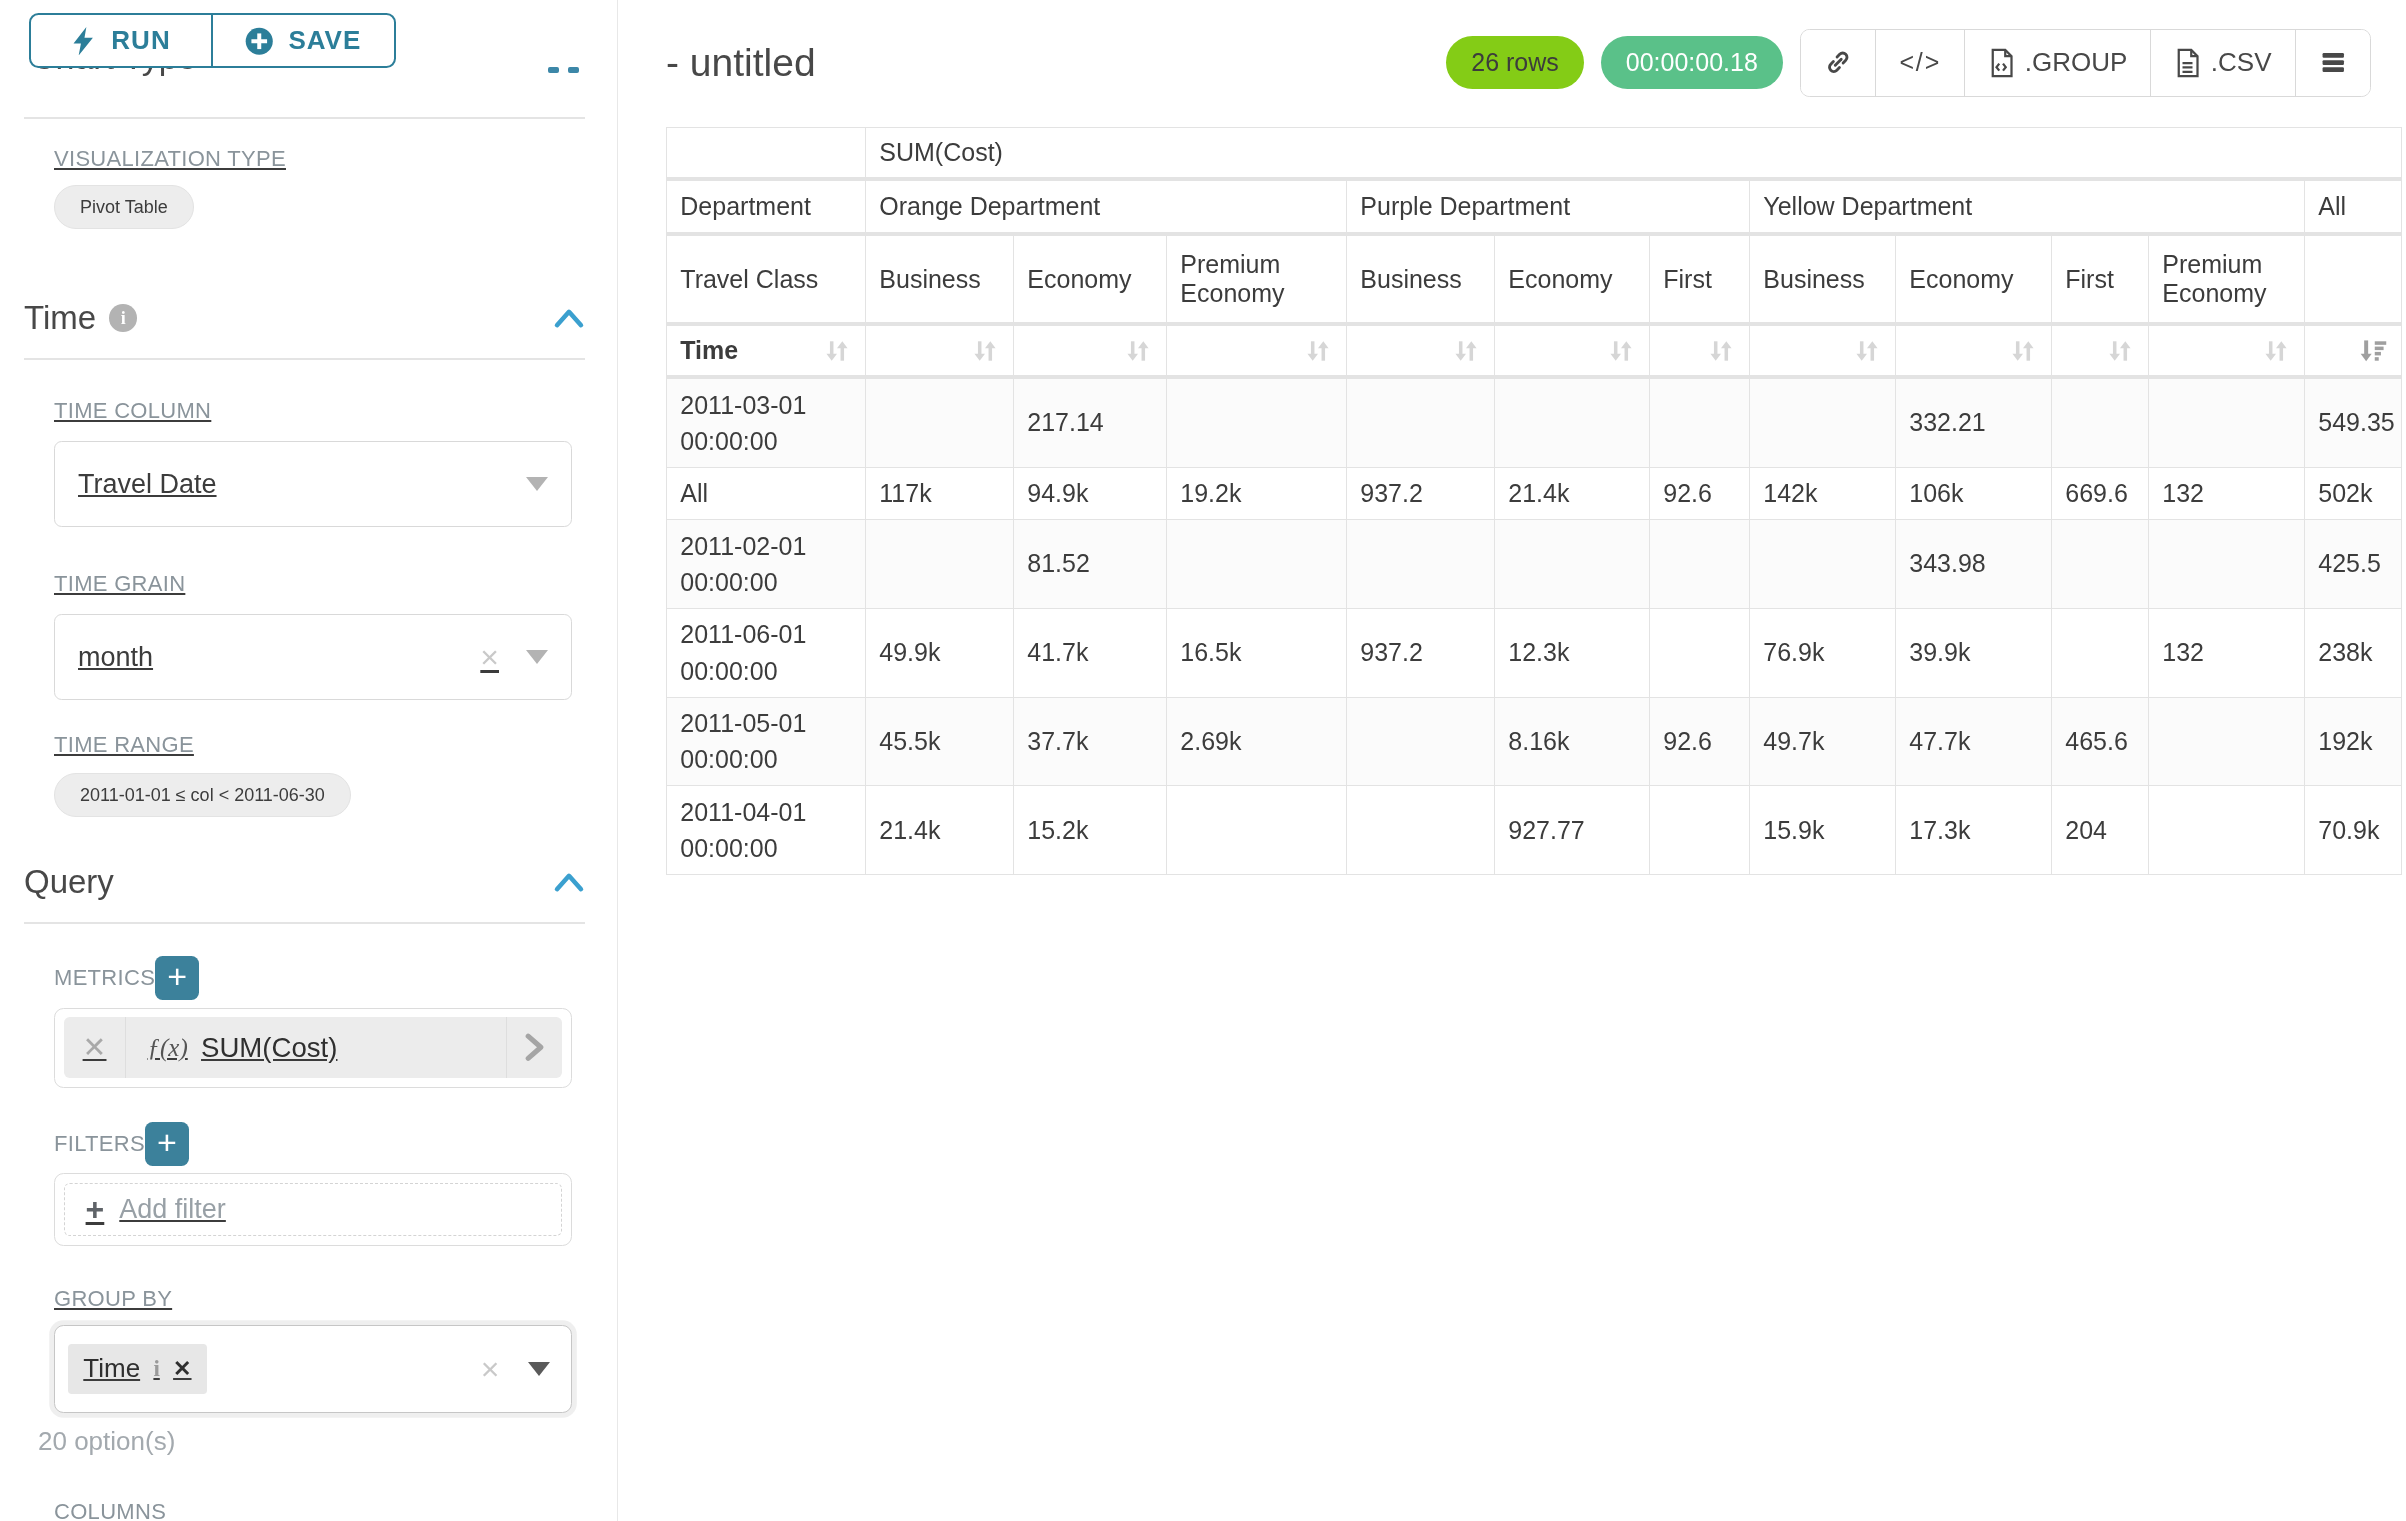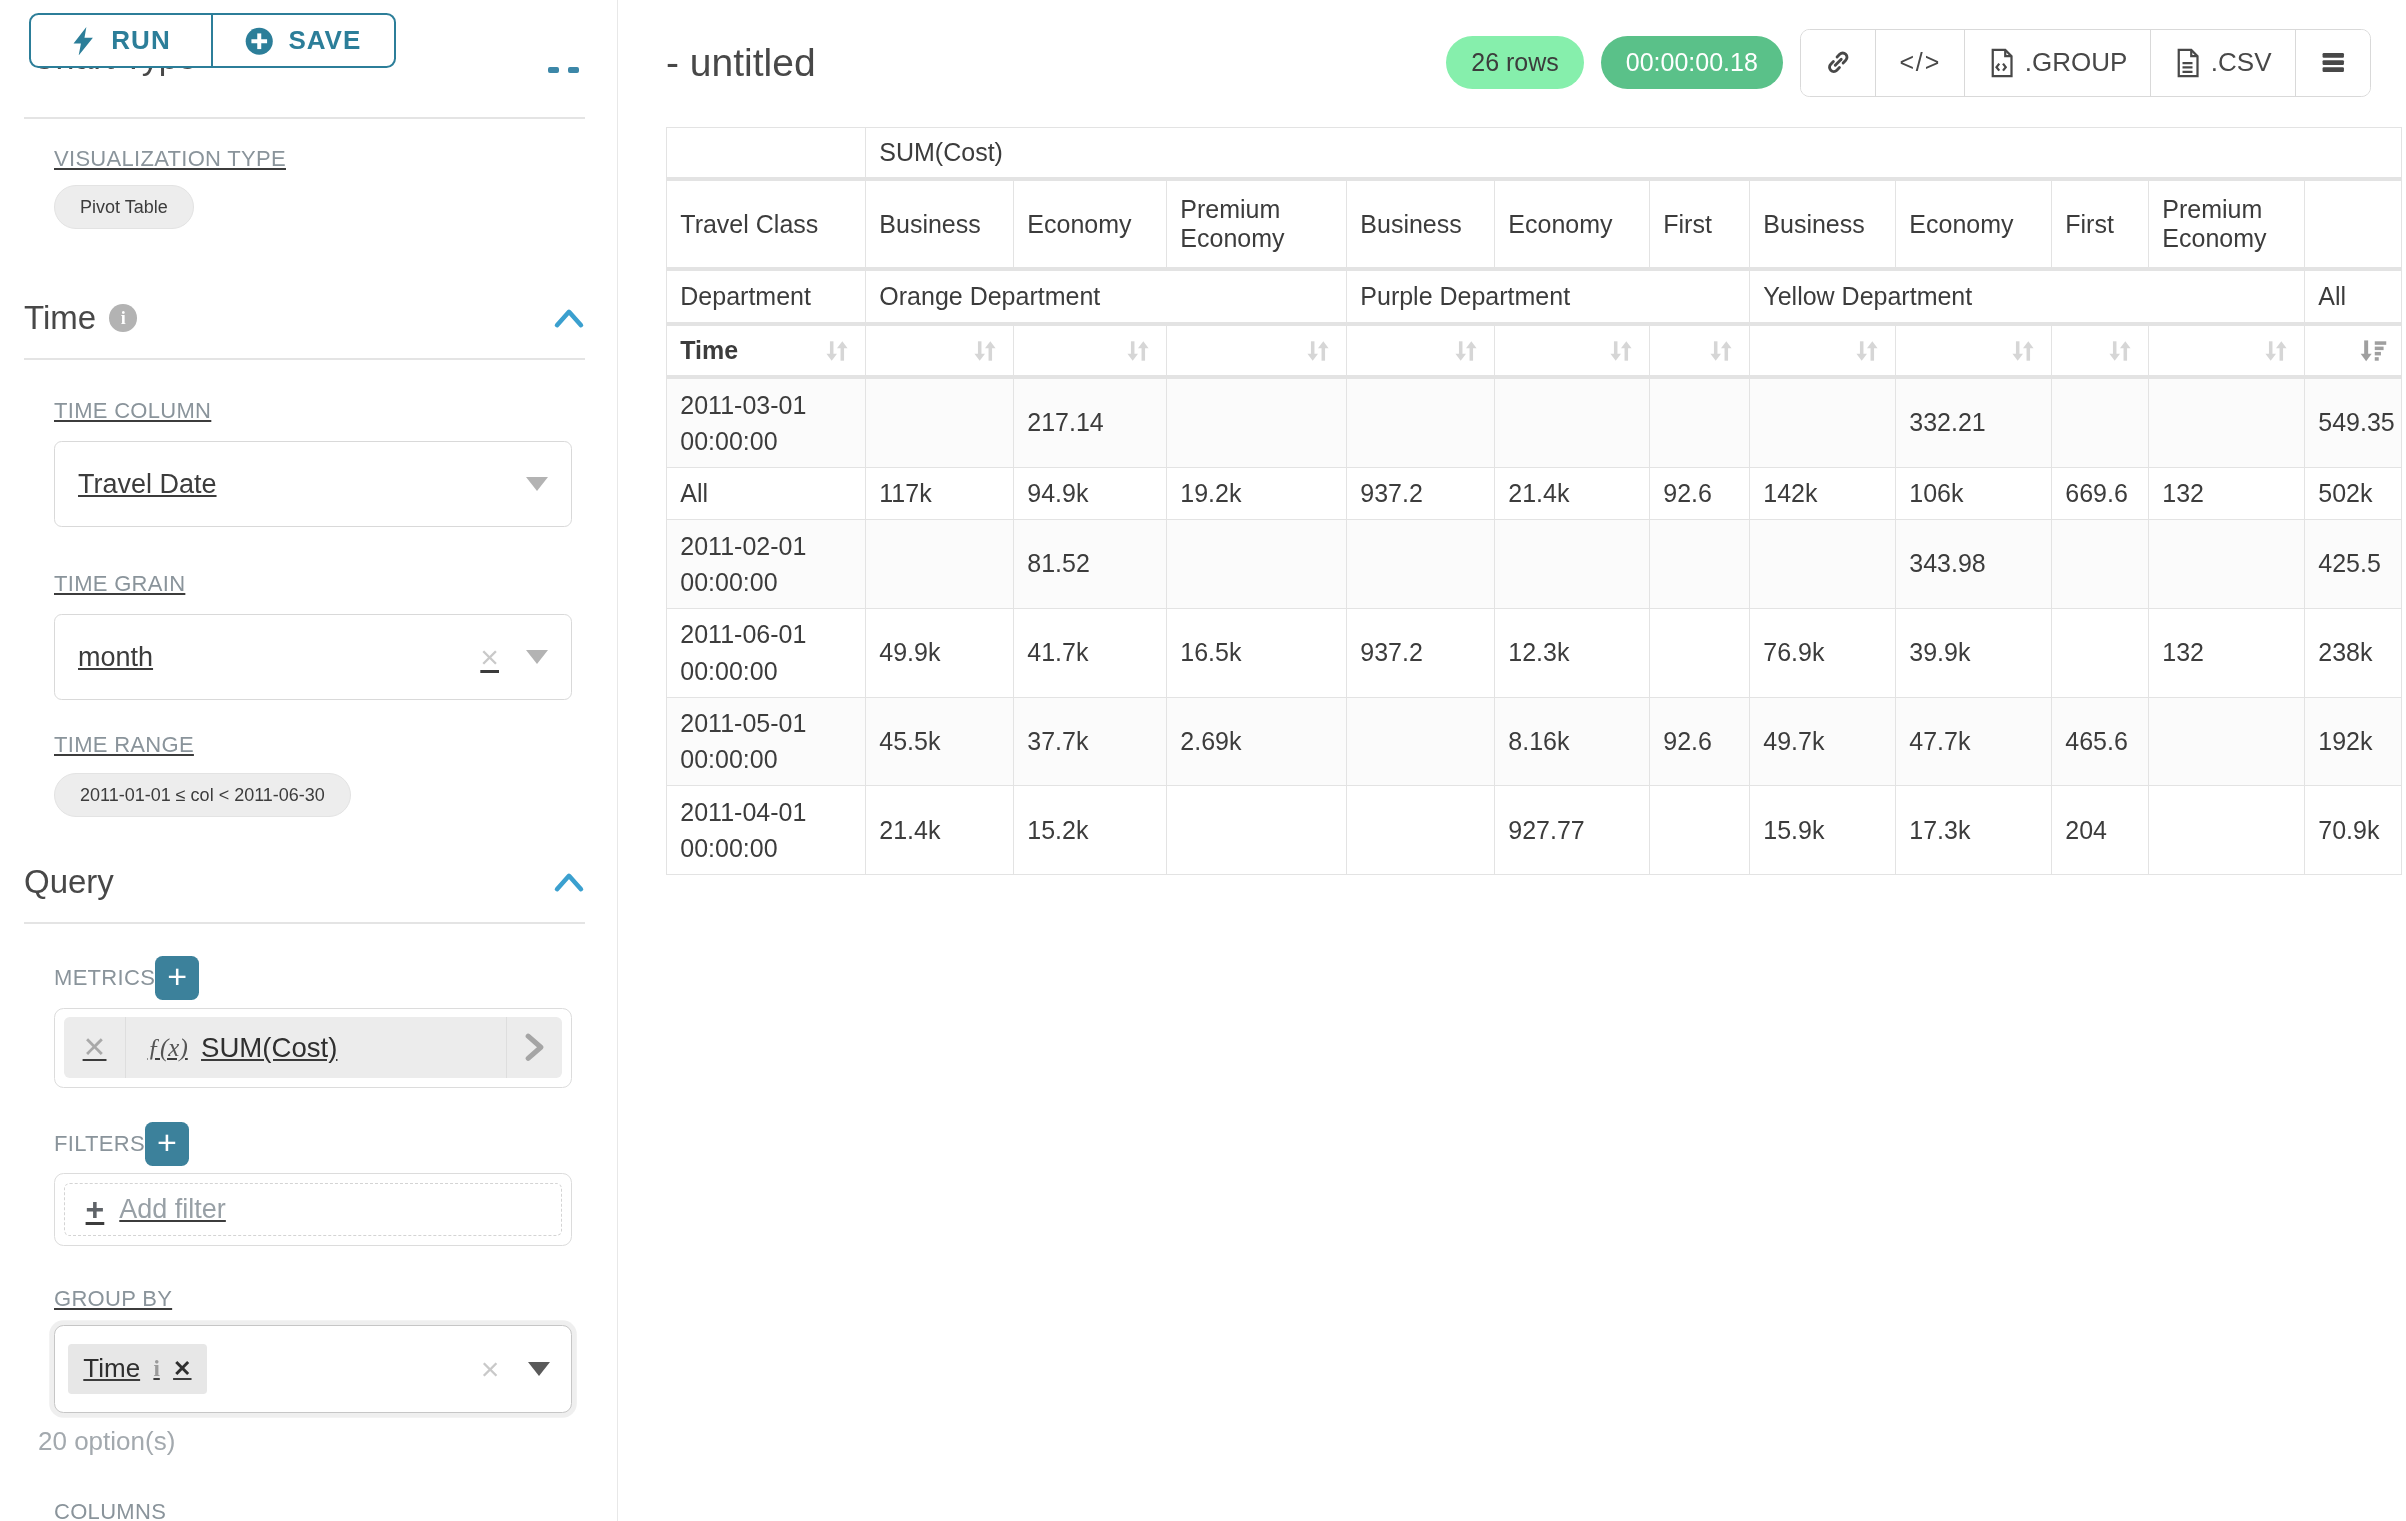--- a/index.html
+++ b/index.html
@@ -67,21 +67,21 @@
   .tag-x { font-size: 22px; font-weight: 700; color: #2f2f2f; cursor: pointer; }
   .ms-right { position: absolute; right: 21px; display: flex; align-items: center; gap: 28.5px; }
   .hint { margin-left: 38px; font-size: 26px; color: #a3a9ae; }
 
   
   .main { position: absolute; left: 620px; top: 0; right: 11px; }
   .main-header { display: flex; align-items: center; padding: 28.5px 24px 0 46px; }
   .page-title { font-size: 39px; color: #484848; }
   .hdr-right { margin-left: auto; display: flex; align-items: center; gap: 17px; }
   .badge { border-radius: 950px; padding: 12.4px 25px; font-size: 25px; }
-  .badge-rows { background: #86efac; color: #3c3c3c; }
+  .badge-rows { background: #84cc16; color: #3c3c3c; }
   .badge-timer { background: #5ac189; color: #fff; }
   .btn-group { display: flex; align-items: stretch; border: 1.9px solid #d9d9d9;
     border-radius: 9.5px; overflow: hidden; height: 68px; background: #fff; }
   .grp-btn { display: flex; align-items: center; justify-content: center; gap: 9.5px;
     padding: 0 23px; font-size: 26px; color: #484848; border-left: 1.9px solid #d9d9d9;
     background: #fff; cursor: pointer; }
   .grp-btn:first-child { border-left: none; }
   .code-glyph { font-size: 25px; letter-spacing: 1.9px; color: #484848; }
 
   
@@ -292,43 +292,43 @@
           <col style="width:156px">
           <col style="width:97px">
       </colgroup>
 
       <tbody>
           <tr class="hdr" style="height:52px;">
         <td></td>
         <td colspan="11">SUM(Cost)</td>
       </tr>
 
+      <tr class="hdr" style="height:55px;">
+        <td>Department</td>
+        <td colspan="3">Orange Department</td>
+        <td colspan="3">Purple Department</td>
+        <td colspan="4">Yellow Department</td>
+        <td>All</td>
+      </tr>
+
       <tr class="hdr" style="height:90px;">
         <td>Travel Class</td>
         <td>Business</td>
         <td>Economy</td>
         <td>Premium Economy</td>
         <td>Business</td>
         <td>Economy</td>
         <td>First</td>
         <td>Business</td>
         <td>Economy</td>
         <td>First</td>
         <td>Premium Economy</td>
         <td></td>
       </tr>
 
-      <tr class="hdr" style="height:55px;">
-        <td>Department</td>
-        <td colspan="3">Orange Department</td>
-        <td colspan="3">Purple Department</td>
-        <td colspan="4">Yellow Department</td>
-        <td>All</td>
-      </tr>
-
       <tr class="sortrow" style="height:53px;">
         <td>
           <span class="sort-cell-inner with-label">
             <span class="time-lbl">Time</span>
             <svg width="30" height="30" viewBox="0 0 34 34">
                   <rect x="9" y="6" width="4" height="16" fill="#d6d6d6"></rect>
                   <polygon points="5,20 17,20 11,28" fill="#d6d6d6"></polygon>
                   <rect x="21" y="12" width="4" height="16" fill="#d6d6d6"></rect>
                   <polygon points="17,14 29,14 23,6" fill="#d6d6d6"></polygon>
                 </svg>

